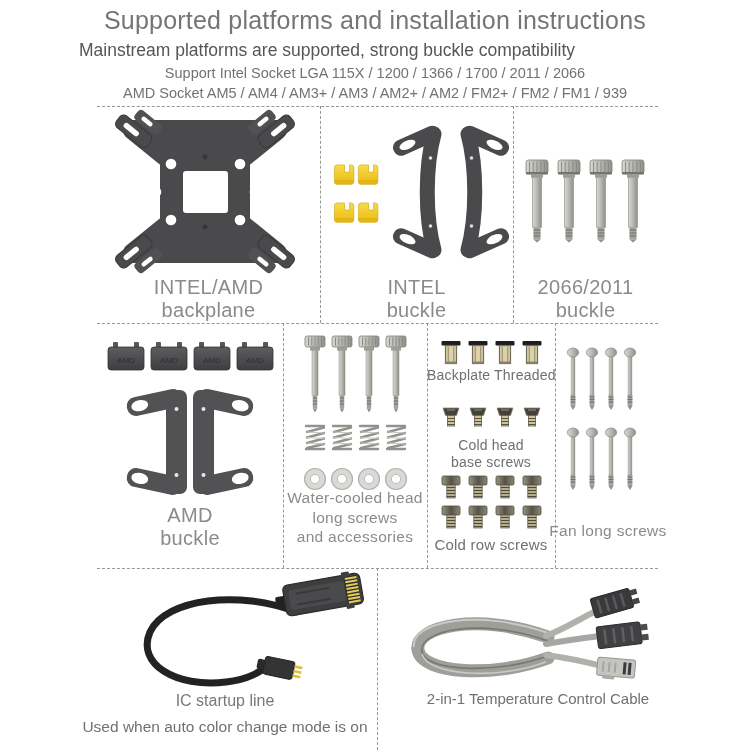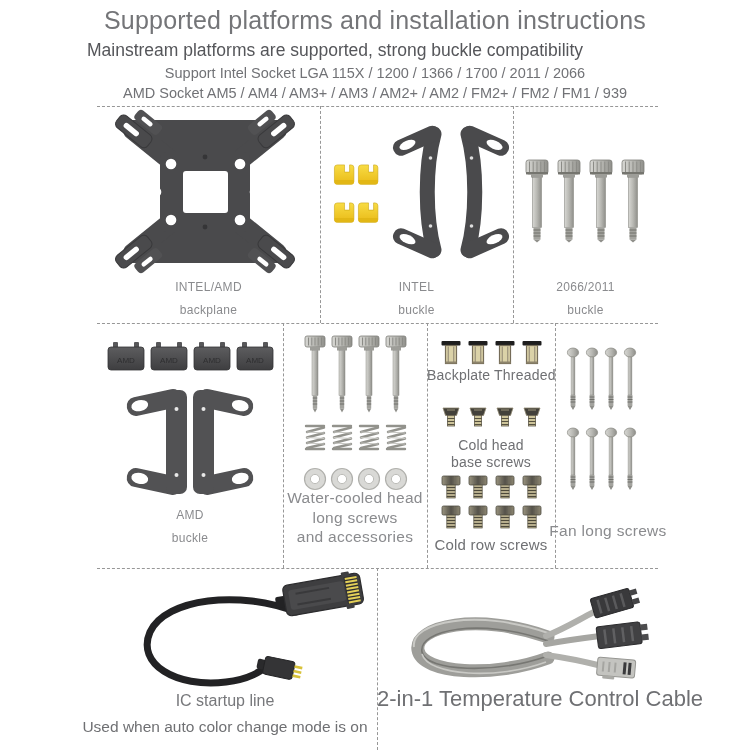--- a/index.html
+++ b/index.html
@@ -9,34 +9,34 @@
     --text-label: var(--label_gray, #8a8b8e);
     --text-small: var(--small_label_gray, #6f7073);
     --dash: var(--divider_gray, #979797);
   }
   *{margin:0;padding:0;box-sizing:border-box;}
   html,body{width:750px;height:750px;background:#ffffff;overflow:hidden;}
   body{font-family:"Liberation Sans","DejaVu Sans",sans-serif;position:relative;}
   .abs{position:absolute;}
   .ctr{text-align:center;white-space:nowrap;}
   .title{left:0;top:5px;width:750px;font-size:25px;line-height:30px;color:var(--text-title);letter-spacing:.2px;}
-  .subtitle{left:16px;top:39px;width:638px;font-size:17.5px;line-height:22px;color:var(--text-sub);}
+  .subtitle{left:8px;top:39px;width:638px;font-size:17.5px;line-height:22px;color:var(--text-sub);}
   .support{left:0;width:750px;font-size:14.5px;line-height:21px;color:var(--text-line);}
   .support.l1{top:63px;}
   .support.l2{top:83px;}
   .hline{border-top:1.5px dashed var(--dash);height:0;left:97px;width:561px;}
   .vline{border-left:1.5px dashed var(--dash);width:0;}
-  .cell-label{font-size:12px;line-height:23px;color:var(--text-label);letter-spacing:.3px;}
+  .cell-label{font-size:20px;line-height:23px;color:var(--text-label);letter-spacing:.3px;}
   .cell-label.sm{font-size:15.5px;line-height:19.5px;}
   .grp-label{font-size:14px;line-height:19px;color:var(--text-small);letter-spacing:.2px;}
   .grp-label.tight{line-height:16.5px;}
   .grp-label.big{font-size:15px;}
   .ic-label{font-size:16px;line-height:24px;color:#77787b;}
   .ic-note{font-size:15.5px;line-height:20px;color:var(--text-small);text-align:center;}
-  .cable-label{font-size:22px;line-height:20px;color:var(--text-small);}
+  .cable-label{font-size:15px;line-height:20px;color:var(--text-small);padding-left:41px;}
   svg{display:block;overflow:visible;}
 </style>
 </head>
 <body>
 
 <svg width="0" height="0" class="abs" aria-hidden="true">
   <defs>
     <linearGradient id="metalH" x1="0" y1="0" x2="1" y2="0">
       <stop offset="0" stop-color="#d8d8d4"></stop>
         <stop offset="0.5" stop-color="#b8b8b3"></stop>

